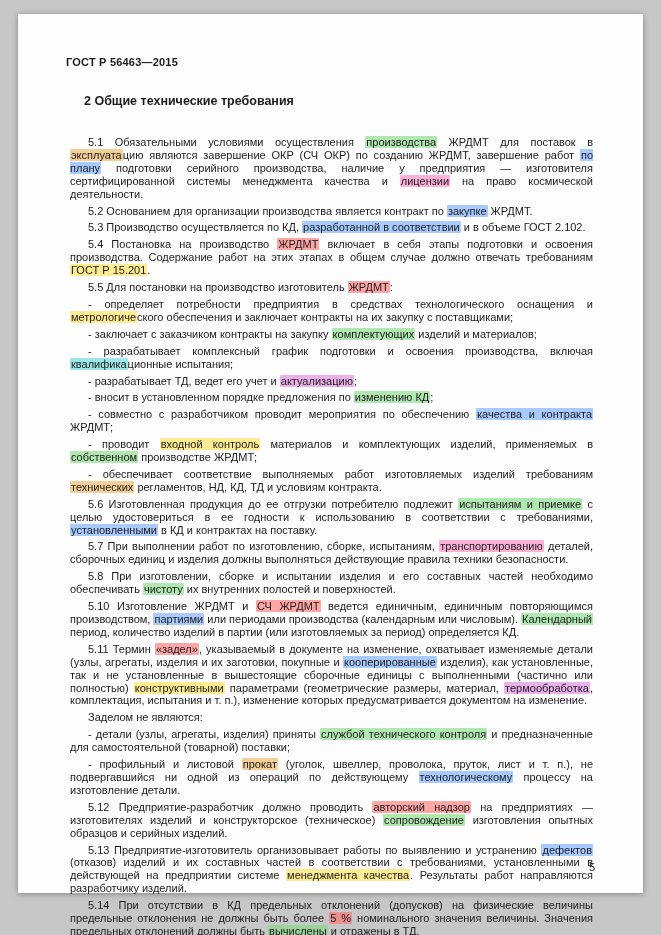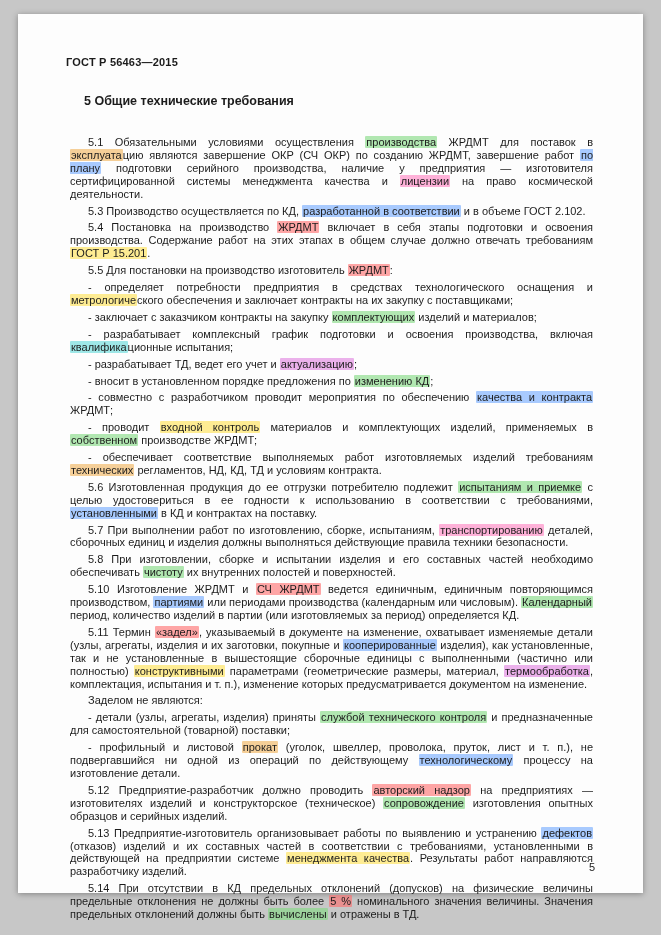--- a/index.html
+++ b/index.html
@@ -41,24 +41,25 @@
     right:48px;bottom:20px;
     font-size:11px;
   }
 </style>
 </head>
 <body>
 
 <div class="page">
   <div class="doc-header">ГОСТ Р 56463—2015</div>
 
-  <h1 class="section-title">5  Общие технические требования</h1>
+  <h1 class="section-title">2  Общие технические требования</h1>
 
   <div class="content">
       <p class="para">5.1 Обязательными условиями осуществления <span class="hl" style="background:#7fd87f99">производства</span> ЖРДМТ для поставок в <span class="hl" style="background:#f0b05599">эксплуата</span>цию являются завершение ОКР (СЧ ОКР) по созданию ЖРДМТ, завершение работ <span class="hl" style="background:#6fa8ff99">по плану</span> подготовки серийного производства, наличие у предприятия — изготовителя сертифицированной системы менеджмента качества и <span class="hl" style="background:#ff7fbf99">лицензии</span> на право космической деятельности.</p>
+      <p class="para">5.2 Основанием для организации производства является контракт по <span class="hl" style="background:#6fa8ff99">закупке</span> ЖРДМТ.</p>
       <p class="para">5.3 Производство осуществляется по КД, <span class="hl" style="background:#6fa8ff99">разработанной в соответствии</span> и в объеме ГОСТ 2.102.</p>
       <p class="para">5.4 Постановка на производство <span class="hl" style="background:#ff6b6b99">ЖРДМТ</span> включает в себя этапы подготовки и освоения производства. Содержание работ на этих этапах в общем случае должно отвечать требованиям <span class="hl" style="background:#ffe14d99">ГОСТ Р 15.201</span>.</p>
       <p class="para">5.5 Для постановки на производство изготовитель <span class="hl" style="background:#ff6b6b99">ЖРДМТ</span>:</p>
       <p class="para">- определяет потребности предприятия в средствах технологического оснащения и <span class="hl" style="background:#ffe14d99">метрологиче</span>ского обеспечения и заключает контракты на их закупку с поставщиками;</p>
       <p class="para">- заключает с заказчиком контракты на закупку <span class="hl" style="background:#7fd87f99">комплектующих</span> изделий и материалов;</p>
       <p class="para">- разрабатывает комплексный график подготовки и освоения производства, включая <span class="hl" style="background:#5fd8d899">квалифика</span>ционные испытания;</p>
       <p class="para">- разрабатывает ТД, ведет его учет и <span class="hl" style="background:#e07fe099">актуализацию</span>;</p>
       <p class="para">- вносит в установленном порядке предложения по <span class="hl" style="background:#7fd87f99">изменению КД</span>;</p>
       <p class="para">- совместно с разработчиком проводит мероприятия по обеспечению <span class="hl" style="background:#6fa8ff99">качества и контракта</span> ЖРДМТ;</p>
       <p class="para">- проводит <span class="hl" style="background:#ffe14d99">входной контроль</span> материалов и комплектующих изделий, применяемых в <span class="hl" style="background:#7fd87f99">собственном</span> производстве ЖРДМТ;</p>

